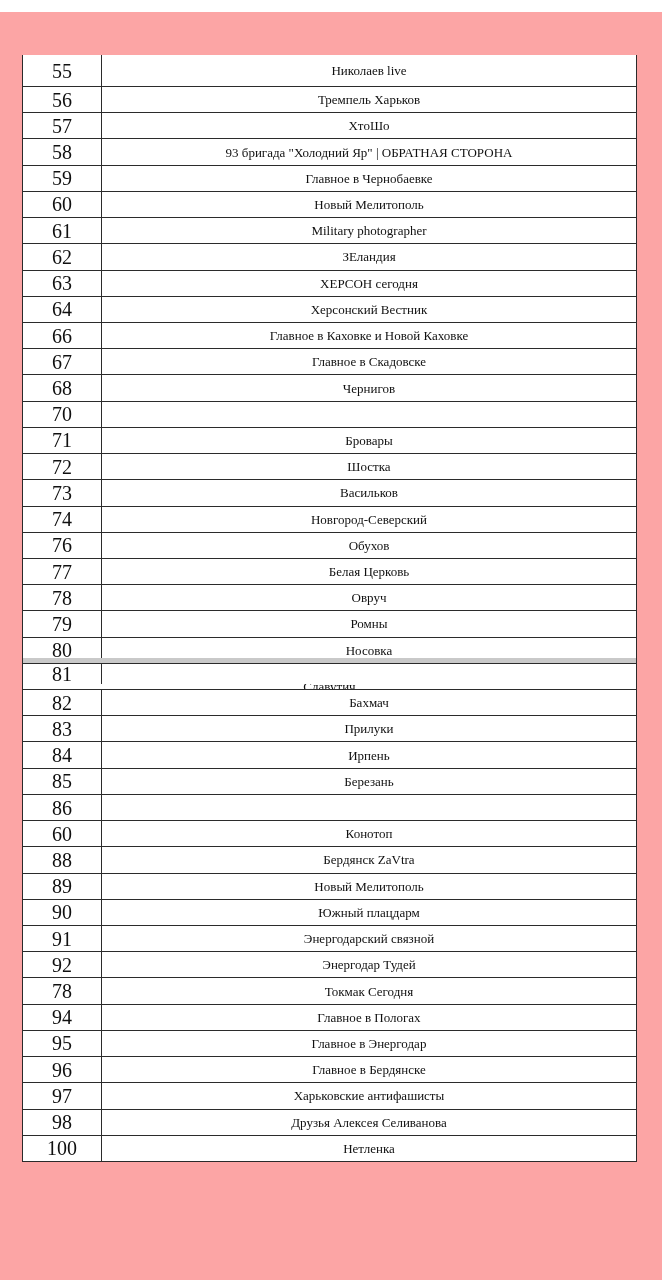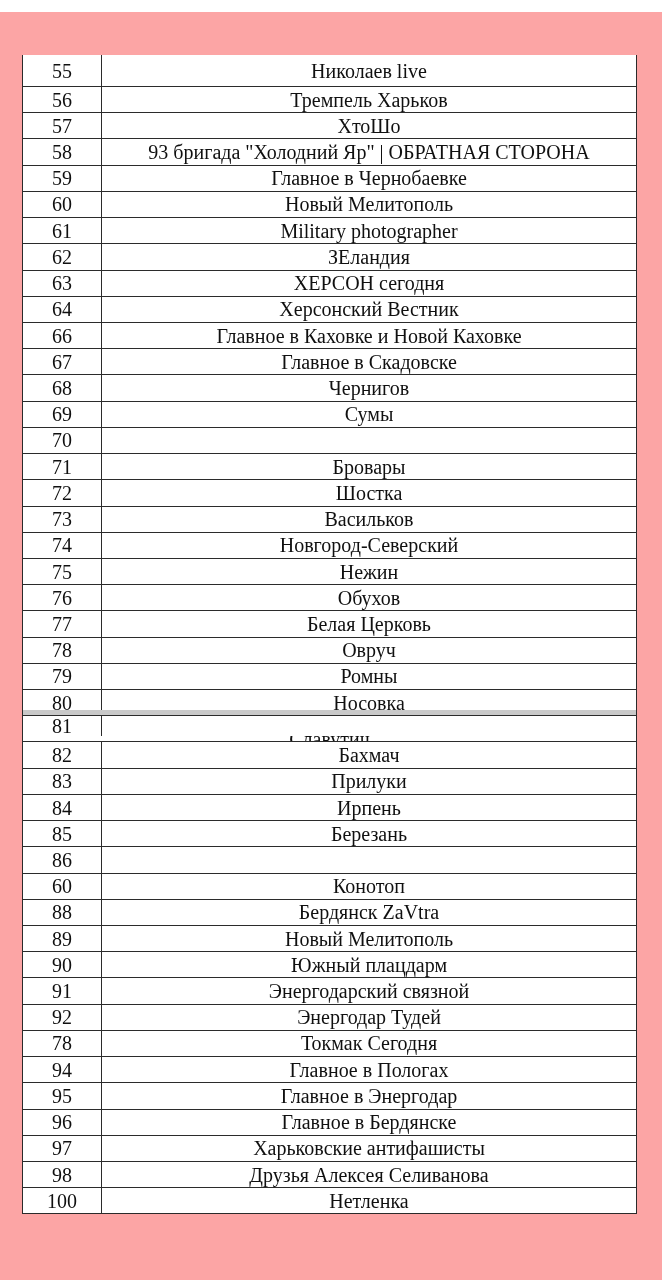--- a/index.html
+++ b/index.html
@@ -47,21 +47,21 @@
   }
   .num {
     width: 79px;
     box-sizing: border-box;
     border-right: 1px solid #2b2b2b;
     font-size: 20px;
     flex: 0 0 auto;
   }
   .name {
     flex: 1 1 auto;
-    font-size: 20px;
+    font-size: 13px;
     padding: 0 4px;
     white-space: nowrap;
     overflow: hidden;
   }
   
   .row.seam {
     position: relative;
     box-shadow: 0 -5px 0 0 #c9c9c9;
     flex-direction: column;
   }
@@ -117,45 +117,37 @@
       </div>
       <div class="row">
         <div class="cell num">67</div>
         <div class="cell name">Главное в Скадовске</div>
       </div>
       <div class="row">
         <div class="cell num">68</div>
         <div class="cell name">Чернигов</div>
       </div>
       <div class="row">
-        <div class="cell num">69</div>
-        <div class="cell name">Сумы</div>
-      </div>
-      <div class="row">
         <div class="cell num">70</div>
       </div>
       <div class="row">
         <div class="cell num">71</div>
         <div class="cell name">Бровары</div>
       </div>
       <div class="row">
         <div class="cell num">72</div>
         <div class="cell name">Шостка</div>
       </div>
       <div class="row">
         <div class="cell num">73</div>
         <div class="cell name">Васильков</div>
       </div>
       <div class="row">
         <div class="cell num">74</div>
         <div class="cell name">Новгород-Северский</div>
-      </div>
-      <div class="row">
-        <div class="cell num">75</div>
-        <div class="cell name">Нежин</div>
       </div>
       <div class="row">
         <div class="cell num">76</div>
         <div class="cell name">Обухов</div>
       </div>
       <div class="row">
         <div class="cell num">77</div>
         <div class="cell name">Белая Церковь</div>
       </div>
       <div class="row">

